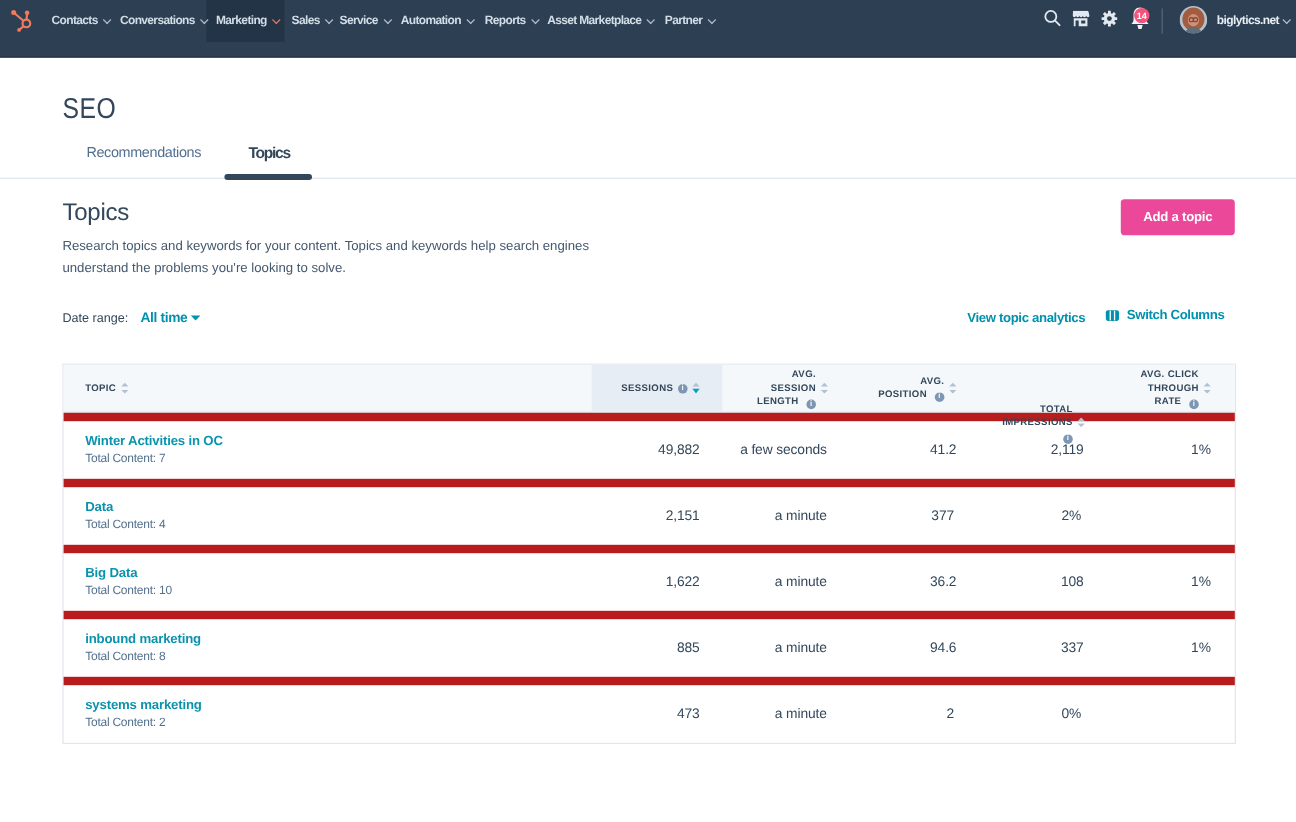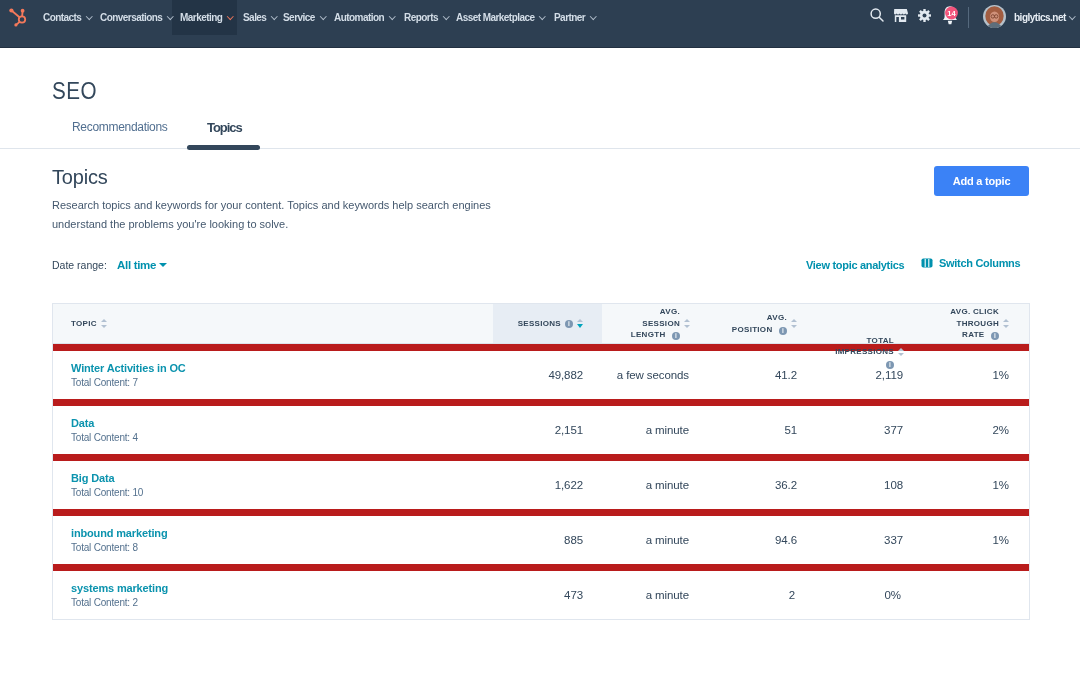--- a/index.html
+++ b/index.html
@@ -21,21 +21,21 @@
 
 
 .h1seo { position:absolute; left:52px; top:77px; font-size:24px; line-height:28px; color:#33475b; letter-spacing:0.5px; transform:scaleX(0.86); transform-origin:left top; }
 .tab1 { position:absolute; left:72px; top:120px; font-size:12px; color:#516f90; letter-spacing:-0.3px; }
 .tab2 { position:absolute; left:207px; top:120px; font-size:13px; font-weight:700; color:#33475b; letter-spacing:-1.05px; }
 .tabline { position:absolute; left:0; top:148px; width:1080px; height:1px; background:#dfe5ec; }
 .tabbar { position:absolute; left:187px; top:145px; width:73px; height:5px; border-radius:2.5px; background:#33475b; }
 
 .h2topics { position:absolute; left:52px; top:166px; font-size:20px; color:#33475b; letter-spacing:-0.2px; }
 .desc { position:absolute; left:52px; top:196px; font-size:11px; line-height:18.5px; color:#44586e; letter-spacing:0px; }
-.addbtn { position:absolute; left:934px; top:166px; width:95px; height:30px; background:#3b82f6; border-radius:3px; color:#fff; font-size:11px; font-weight:700; letter-spacing:-0.2px; display:flex; align-items:center; justify-content:center; }
+.addbtn { position:absolute; left:934px; top:166px; width:95px; height:30px; background:#ec4899; border-radius:3px; color:#fff; font-size:11px; font-weight:700; letter-spacing:-0.2px; display:flex; align-items:center; justify-content:center; }
 
 .dr-label { position:absolute; left:52px; top:259px; font-size:10.5px; color:#33475b; }
 .dr-val { position:absolute; left:117px; top:259px; font-size:11.5px; font-weight:700; color:#0091ae; letter-spacing:-0.3px; }
 .dr-caret { position:absolute; left:159px; top:263px; width:0; height:0; border-left:4px solid transparent; border-right:4px solid transparent; border-top:4.5px solid #0091ae; }
 .vta { position:absolute; left:806px; top:259px; font-size:11px; font-weight:700; color:#0091ae; letter-spacing:-0.3px; }
 .swc { position:absolute; left:921px; top:257px; display:flex; align-items:center; font-size:11px; font-weight:700; color:#0091ae; letter-spacing:-0.3px; }
 .swc svg { margin-right:6px; }
 
 
 .tbl { position:absolute; left:52px; top:303px; width:978px; border:1px solid #e0e6ee; background:#fff; }
@@ -217,21 +217,20 @@
   </div>
   <div class="trow">
     <div class="td td1">
         <div>
           <div class="tlink">Data</div>
           <div class="tsub">Total Content: 4</div>
         </div>
       </div>
     <div class="td td2">2,151</div>
     <div class="td td3">a minute</div>
-    <div class="td td4">51</div>
     <div class="td td5">377</div>
     <div class="td td6">2%</div>
   </div>
   <div class="trow">
     <div class="td td1">
         <div>
           <div class="tlink">Big Data</div>
           <div class="tsub">Total Content: 10</div>
         </div>
       </div>

